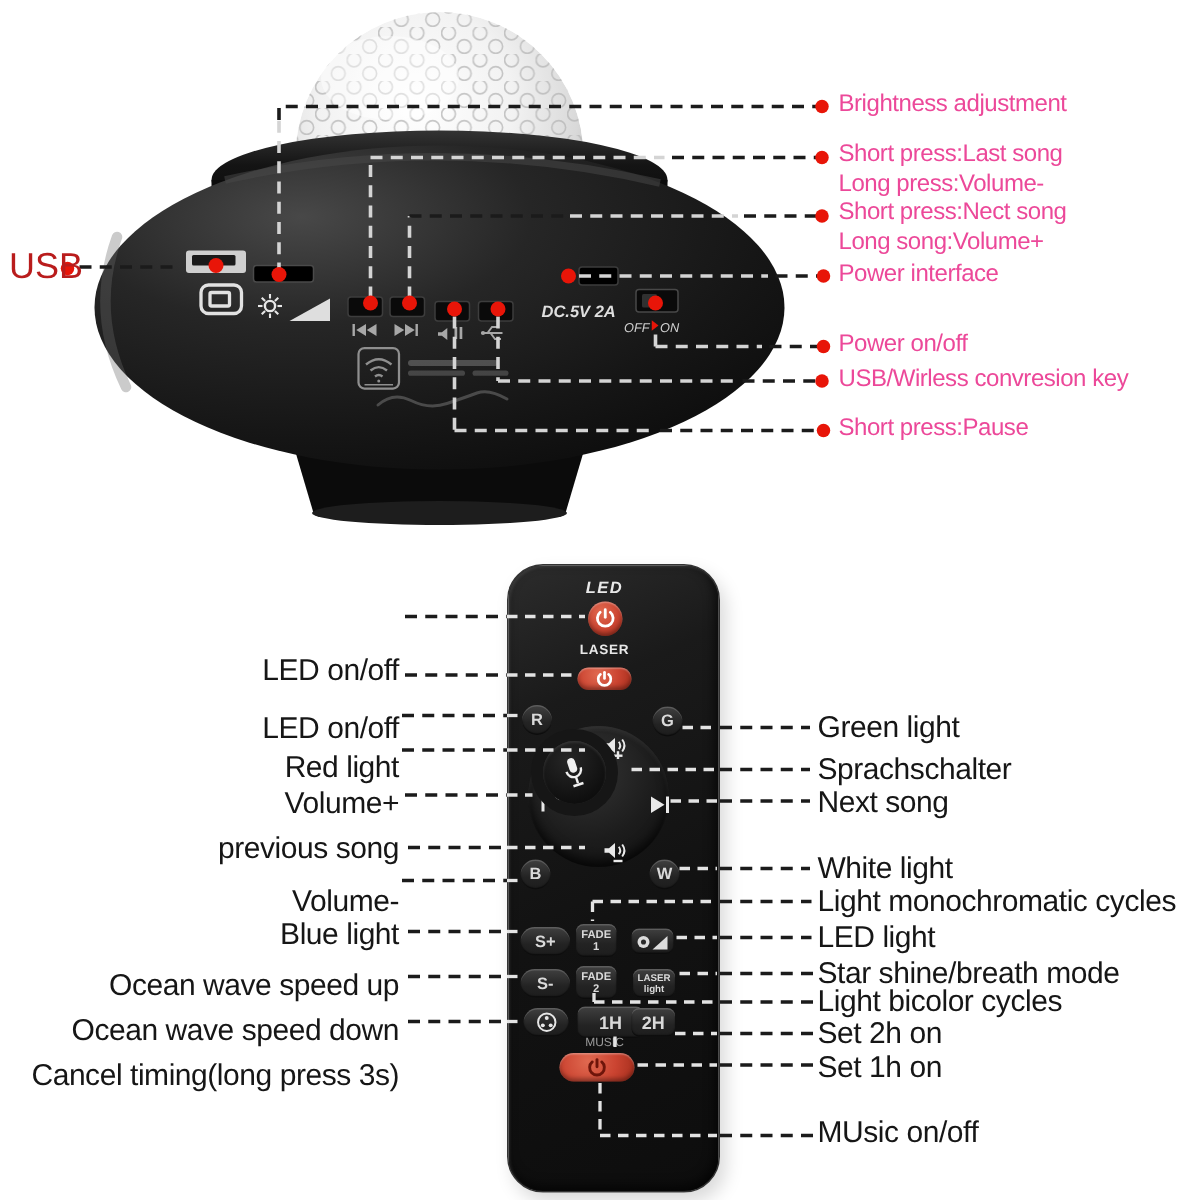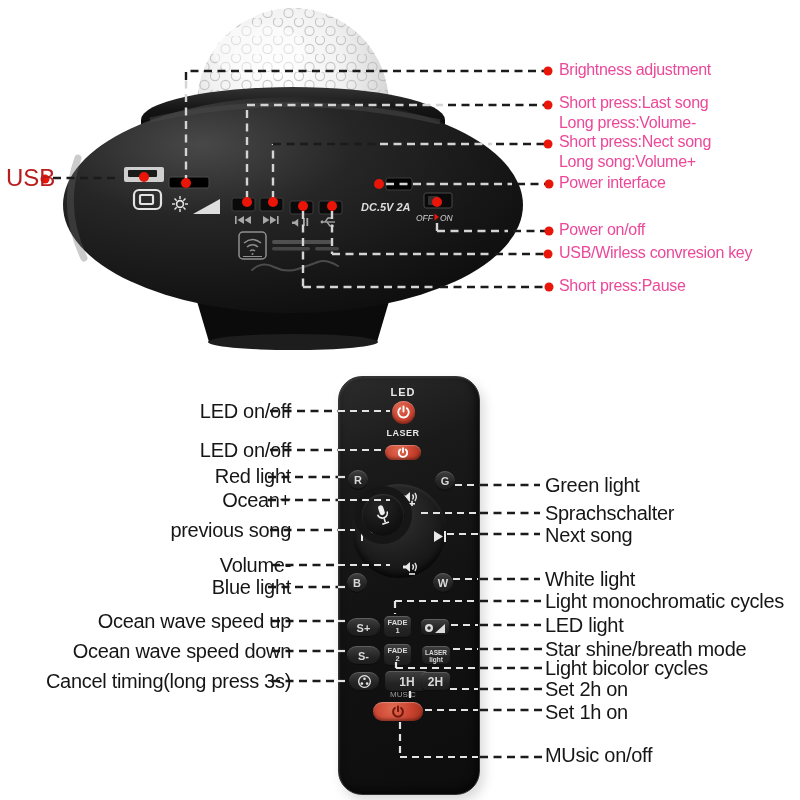--- a/index.html
+++ b/index.html
@@ -5,22 +5,22 @@
   html,body{margin:0;padding:0;background:#fff;}
   #stage{position:relative;width:800px;height:800px;background:#fff;overflow:hidden;
          font-family:"Liberation Sans",sans-serif;color:#1a1a1a;}
   svg{display:block;}
   .abs{position:absolute;}
   
   .lbl-d{position:absolute;left:559px;font-size:16px;line-height:20px;letter-spacing:-0.3px;
          white-space:nowrap;color:#ec4899;}
   .lbl-d span{display:block;}
   .lbl-usb{position:absolute;left:6px;top:164px;font-size:24px;color:#b91c1c;}
-  .lbl-l{position:absolute;right:509px;font-size:20px;line-height:20px;letter-spacing:-0.3px;
-         white-space:nowrap;color:#161616;}
+  .lbl-l{position:absolute;right:534px;font-size:20px;line-height:20px;letter-spacing:-0.3px;
+         white-space:nowrap;color:#161616;margin-top:36px;}
   .lbl-r{position:absolute;left:545px;font-size:20px;line-height:20px;letter-spacing:-0.3px;
          white-space:nowrap;color:#161616;}
   
   #remote{position:absolute;left:338px;top:376px;width:140px;height:417px;border-radius:24px;
           background:linear-gradient(155deg,#2c2c2c 0%,#1a1a1a 22%,#121212 55%,#0d0d0d 100%);
           border:1px solid #333;box-shadow:inset 1px 1px 2px rgba(255,255,255,.10),
           inset -2px -3px 8px rgba(0,0,0,.7),4px 6px 12px rgba(0,0,0,.15);}
   .rtext{position:absolute;color:#e8e8e8;font-weight:bold;text-align:center;}
   .rbtn{position:absolute;display:flex;align-items:center;justify-content:center;
         background:linear-gradient(#404040,#232323 60%,#1d1d1d);border-radius:5px;color:#d9d9d9;
@@ -173,21 +173,21 @@
 
   <g fill="#787878">
     <rect x="272" y="240" width="60" height="4" rx="2" opacity="0.55"></rect>
     <rect x="272" y="247" width="38" height="3.5" rx="1.7" opacity="0.45"></rect>
     <rect x="315" y="247" width="24" height="3.5" rx="1.7" opacity="0.45"></rect>
   </g>
   <path d="M252,270 q10,-9 22,-3 t24,2 t20,-7 t20,4" stroke="#7c7c7c" stroke-width="2" fill="none" opacity="0.5" stroke-linecap="round"></path>
 </svg>
 
 <div id="remote">
-  <div class="rtext" style="left:44px;top:9px;width:40px;font-size:11px;letter-spacing:1px;">LED</div>
+  <div class="rtext" style="left:44px;top:9px;width:40px;font-size:11px;letter-spacing:1px;font-style:italic;">LED</div>
   <div class="rbtn circ redbtn" style="left:53px;top:24px;width:23px;height:23px;">
     <svg width="15" height="15" viewBox="-8 -8 16 16">
       <path d="M -3.6,-4.6 A 5.6,5.6 0 1 0 3.6,-4.6" fill="none" stroke="#fff" stroke-width="2" stroke-linecap="round"></path>
       <line x1="0" y1="-6.4" x2="0" y2="-1" stroke="#fff" stroke-width="2" stroke-linecap="round"></line>
     </svg>
   </div>
   <div class="rtext" style="left:44px;top:51px;width:40px;font-size:9px;letter-spacing:0.5px;">LASER</div>
   <div class="rbtn pill redbtn" style="left:46px;top:68px;width:36px;height:15px;">
     <svg width="12" height="12" viewBox="-8 -8 16 16">
       <path d="M -3.6,-4.6 A 5.6,5.6 0 1 0 3.6,-4.6" fill="none" stroke="#fff" stroke-width="2.4" stroke-linecap="round"></path>
@@ -429,21 +429,21 @@
 <div class="lbl-d" style="top:243px">
   <span>USB/Wirless convresion key</span>
 </div>
 <div class="lbl-d" style="top:276px">
   <span>Short press:Pause</span>
 </div>
 
 <div class="lbl-l" style="top:401px">LED on/off</div>
 <div class="lbl-l" style="top:440px">LED on/off</div>
 <div class="lbl-l" style="top:466px">Red light</div>
-<div class="lbl-l" style="top:490px">Ocean+</div>
+<div class="lbl-l" style="top:490px">Volume+</div>
 <div class="lbl-l" style="top:520px">previous song</div>
 <div class="lbl-l" style="top:555px">Volume-</div>
 <div class="lbl-l" style="top:577px">Blue light</div>
 <div class="lbl-l" style="top:611px">Ocean wave speed up</div>
 <div class="lbl-l" style="top:641px">Ocean wave speed down</div>
 <div class="lbl-l" style="top:671px">Cancel timing(long press 3s)</div>
 
 <div class="lbl-r" style="top:475px">Green light</div>
 <div class="lbl-r" style="top:503px">Sprachschalter</div>
 <div class="lbl-r" style="top:525px">Next song</div>

